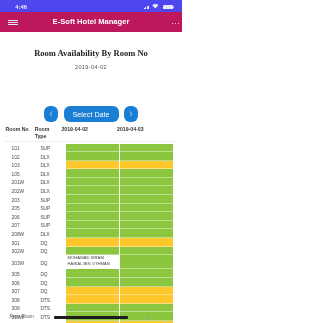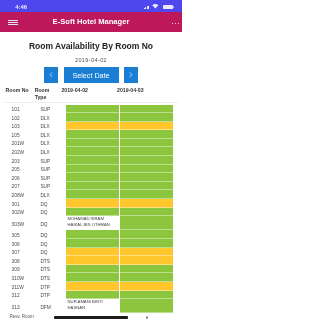--- a/index.html
+++ b/index.html
@@ -17,26 +17,26 @@
 
   
   .appbar { height:20px; background:#be185d; position:relative; }
   .burger { position:absolute; left:7.9px; top:8.4px; width:9.8px; height:6px; }
   .burger i { display:block; height:1.1px; background:#e4e1fb; margin-bottom:0.9px; }
   .apptitle { position:absolute; width:100%; top:4.5px; text-align:center; color:#fff; font-size:7.6px; font-weight:bold; }
   .dots { position:absolute; right:3px; top:10.6px; display:flex; gap:1.5px; }
   .dots i { width:1.5px; height:1.5px; background:#fff; border-radius:50%; display:block; }
 
   
-  .pagehead { text-align:center; margin-top:9px; color:#222; font-size:8.5px; font-weight:bold; }
+  .pagehead { text-align:center; margin-top:16px; color:#222; font-size:8.5px; font-weight:bold;font-family:Liberation Serif, serif; }
   .pagedate { text-align:center; margin-top:5.5px; color:#555; font-size:5.6px; letter-spacing:.35px; }
 
   
   .btnrow { display:flex; justify-content:center; align-items:center; gap:5.5px; margin-top:4.5px; }
-  .btn { background:#1a7fd4; border-radius:0; height:16px; display:flex; align-items:center; justify-content:center; color:#fff; }
+  .btn { background:#1a7fd4; border-radius:6px; height:16px; display:flex; align-items:center; justify-content:center; color:#fff;margin-top:32px; }
   .btn.sq { width:14px; }
   .btn.mid { width:55px; font-size:7.2px; font-weight:normal; }
 
   
   .thead { display:flex; align-items:flex-start; padding:0 5.6px; margin-top:4px; font-size:5.2px; color:#333; font-weight:bold; line-height:1.3; }
   .th-no { width:29.1px; }
   .th-ty { width:26.7px; }
   .th-d  { width:55.7px; }
   .hrule { height:.5px; background:#efefef; margin:1.5px 4px 2px 4px; }
   .row { display:flex; align-items:center; padding-left:11.6px; }

